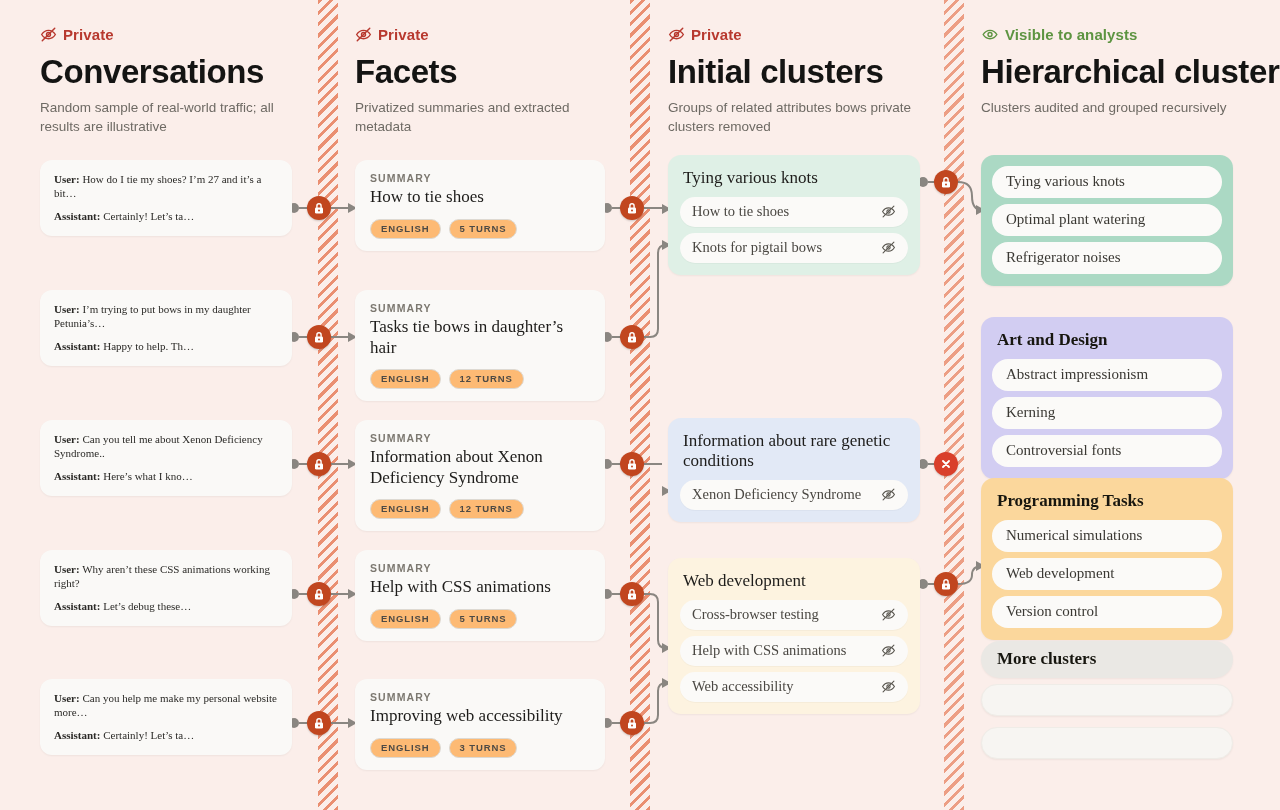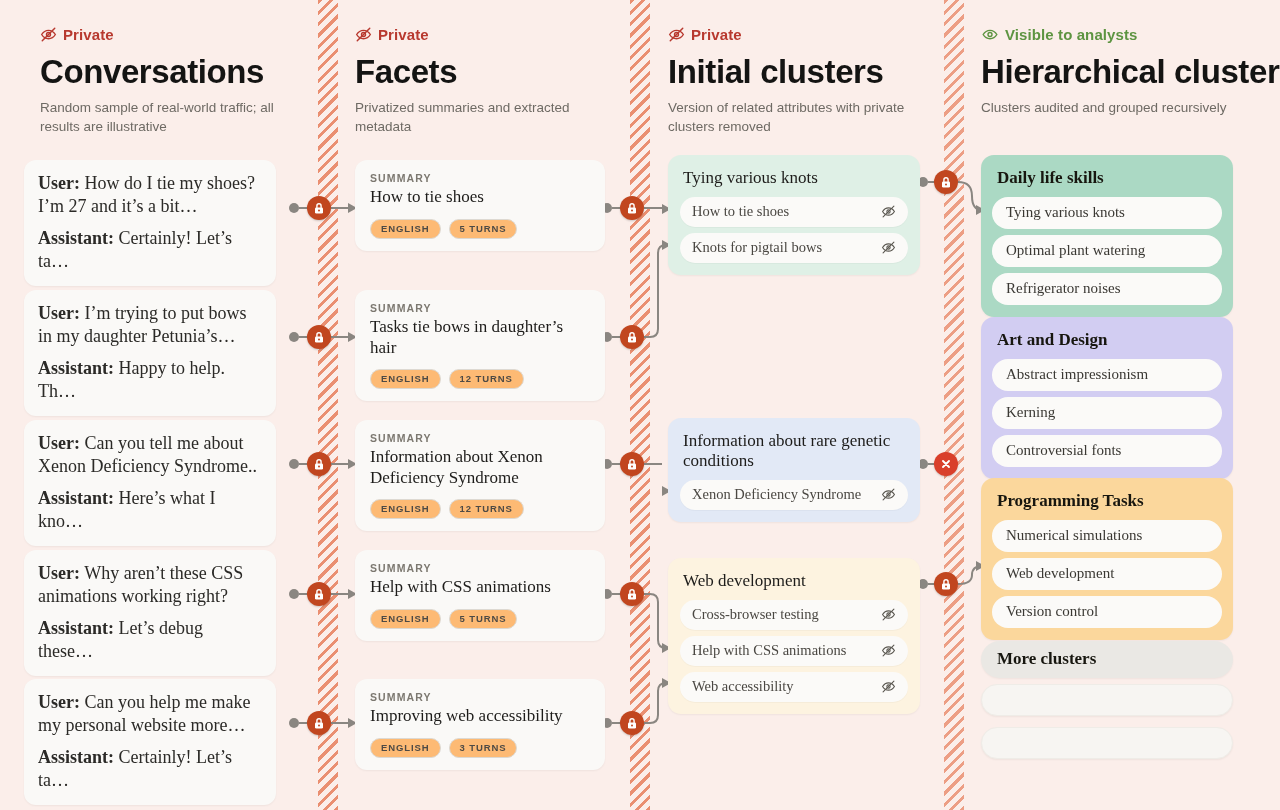--- a/index.html
+++ b/index.html
@@ -55,24 +55,24 @@
   
   .card {
     position: absolute;
     background: #faf9f7;
     border-radius: 12px;
     box-shadow: 0 1px 2px rgba(0,0,0,.05);
   }
 
   
   .conv {
-    left: 24px; width: 252px;
+    left: 40px; width: 252px;
     padding: 12px 14px 13px 14px;
     font-family: "Liberation Serif", serif;
-    font-size: 18px; line-height: 1.28; color: #2b2a27;
+    font-size: 11px; line-height: 1.28; color: #2b2a27;
   }
   .conv .line { margin-bottom: 9px; }
   .conv .line:last-child { margin-bottom: 0; }
   .conv .who { font-weight: 700; }
 
   
   .facet {
     left: 355px; width: 250px;
     padding: 12px 15px 12px 15px;
   }
@@ -374,21 +374,21 @@
   <div class="col col3">
     <div class="privacy-tag private">
       <svg width="17" height="15" viewBox="0 0 20 18" fill="none" stroke="#b8392f" stroke-width="1.7" stroke-linecap="round">
         <path d="M1.8 9s3-5 8.2-5 8.2 5 8.2 5-3 5-8.2 5S1.8 9 1.8 9z"></path>
         <circle cx="10" cy="9" r="2.4"></circle>
         <path d="M2.5 16.5L17.5 1.5"></path>
       </svg>
       <span>Private</span>
     </div>
     <div class="col-title">Initial clusters</div>
-    <div class="col-sub">Version of related attributes with private clusters removed</div>
+    <div class="col-sub">Groups of related attributes bows private clusters removed</div>
   </div>
 
   <div class="card icluster cl-green" style="top:155px">
     <div class="ititle">Tying various knots</div>
     <div class="attr">
       <span>How to tie shoes</span>
       <svg class="eye" width="15" height="13" viewBox="0 0 20 18" fill="none" stroke="currentColor" stroke-width="1.5" stroke-linecap="round">
         <path d="M1.8 9s3-5 8.2-5 8.2 5 8.2 5-3 5-8.2 5S1.8 9 1.8 9z"></path>
         <circle cx="10" cy="9" r="2.3"></circle>
         <path d="M2.5 16.5L17.5 1.5"></path>
@@ -450,21 +450,20 @@
         <path d="M1.8 9s3-5 8.2-5 8.2 5 8.2 5-3 5-8.2 5S1.8 9 1.8 9z"></path>
         <circle cx="10" cy="9" r="2.4"></circle>
       </svg>
       <span>Visible to analysts</span>
     </div>
     <div class="col-title">Hierarchical clusters</div>
     <div class="col-sub">Clusters audited and grouped recursively</div>
   </div>
 
   <div class="card hcluster hc-green" style="top:155px">
-    <div class="htitle">Daily life skills</div>
     <div class="hitem">Tying various knots</div>
     <div class="hitem">Optimal plant watering</div>
     <div class="hitem">Refrigerator noises</div>
   </div>
 
   <div class="card hcluster hc-purple" style="top:317px">
     <div class="htitle">Art and Design</div>
     <div class="hitem">Abstract impressionism</div>
     <div class="hitem">Kerning</div>
     <div class="hitem">Controversial fonts</div>

